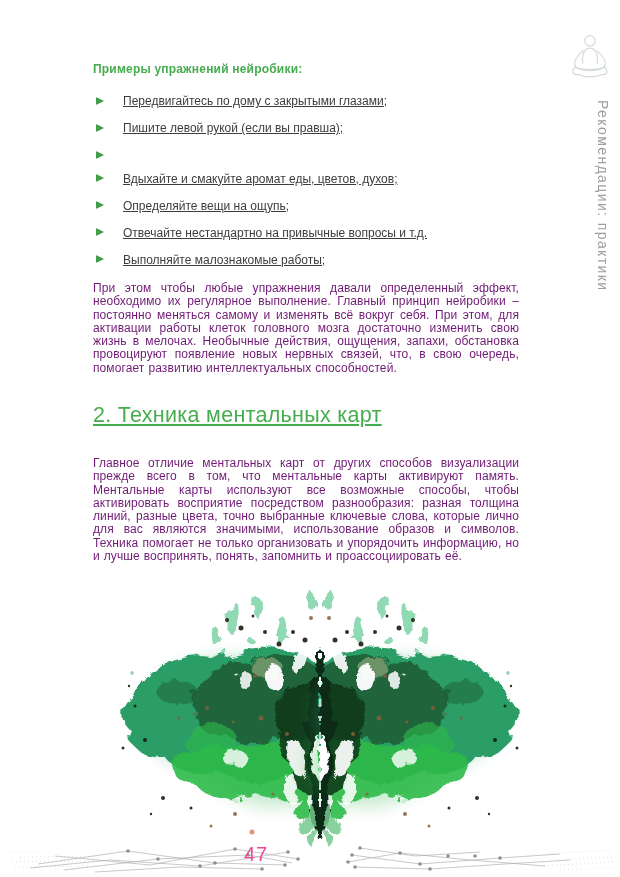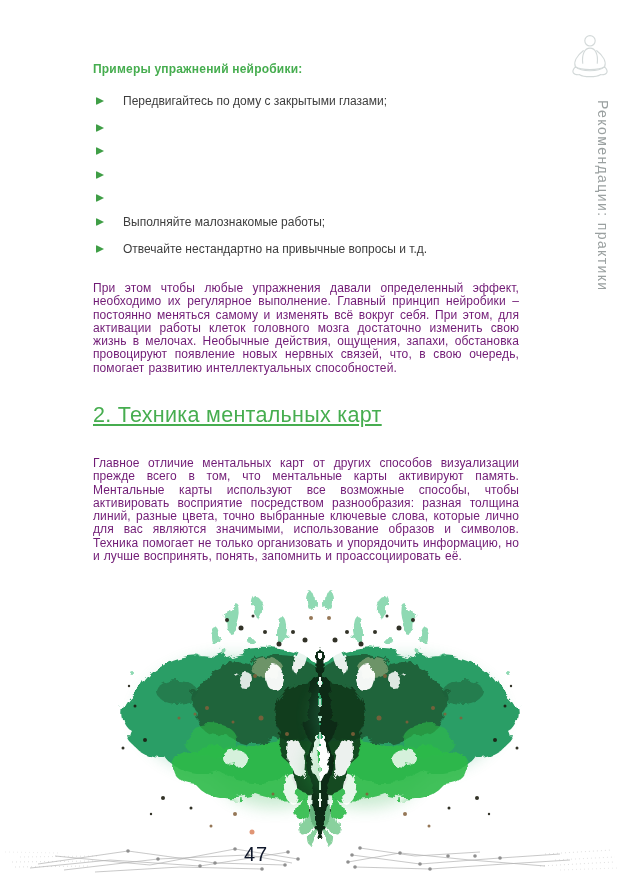--- a/index.html
+++ b/index.html
@@ -31,20 +31,21 @@
   
   .bullet-list{
     left:93px;top:94px;width:430px;
     list-style:none;margin:0;padding:0;
   }
   .bullet-list li{
     display:flex;align-items:flex-start;
     margin:0 0 13px 0;
     font-size:12px;line-height:14px;
     color:#3d3d3d;
+    text-decoration:underline;
   }
   .tri{
     width:0;height:0;flex:0 0 auto;
     border-left:8px solid #3f9e46;
     border-top:4.5px solid transparent;
     border-bottom:4.5px solid transparent;
     margin:2.5px 19px 0 3px;
     border-radius:1px;
   }
 
@@ -75,21 +76,21 @@
 
   
   .inkblot{left:115px;top:588px;width:410px;height:262px;}
 
   
   .footer-net{left:0;top:840px;width:620px;height:37px;}
   .page-num{
     left:0;top:843px;width:512px;
     text-align:center;
     font-size:20px;letter-spacing:1px;
-    color:#0f172a;
+    color:#ec4899;
   }
 </style>
 </head>
 <body>
 
 <svg class="abs med-icon" viewBox="0 0 44 50" fill="none" stroke="#d3d9d9" stroke-width="1.1" stroke-linecap="round">
   <circle cx="22" cy="8.5" r="5"></circle>
   <path d="M15,30 C14,21 17,15.5 22,15.5 C27,15.5 30,21 29,30"></path>
   <path d="M15.5,18 C9,23 6,29 8,33.5"></path>
   <path d="M28.5,18 C35,23 38,29 36,33.5"></path>
@@ -101,37 +102,40 @@
 
 <div class="abs h-small">Примеры упражнений нейробики:</div>
 
 <ul class="abs bullet-list">
   <li>
       <span class="tri"></span>
       <span>Передвигайтесь по дому с закрытыми глазами;</span>
     </li>
   <li>
       <span class="tri"></span>
-    </li>
-  <li>
-      <span class="tri"></span>
-    </li>
-  <li>
-      <span class="tri"></span>
-    </li>
-  <li>
-      <span class="tri"></span>
+      <span>Пишите левой рукой (если вы правша);</span>
+    </li>
+  <li>
+      <span class="tri"></span>
+    </li>
+  <li>
+      <span class="tri"></span>
+      <span>Вдыхайте и смакуйте аромат еды, цветов, духов;</span>
+    </li>
+  <li>
+      <span class="tri"></span>
+      <span>Определяйте вещи на ощупь;</span>
+    </li>
+  <li>
+      <span class="tri"></span>
+      <span>Отвечайте нестандартно на привычные вопросы и т.д.</span>
     </li>
   <li>
       <span class="tri"></span>
       <span>Выполняйте малознакомые работы;</span>
-    </li>
-  <li>
-      <span class="tri"></span>
-      <span>Отвечайте нестандартно на привычные вопросы и т.д.</span>
     </li>
 </ul>
 
 <div class="abs para para1">При этом чтобы любые упражнения давали определенный эффект, необходимо их регулярное выполнение. Главный принцип нейробики – постоянно меняться самому и изменять всё вокруг себя. При этом, для активации работы клеток головного мозга достаточно изменить свою жизнь в мелочах. Необычные действия, ощущения, запахи, обстановка провоцируют появление новых нервных связей, что, в свою очередь, помогает развитию интеллектуальных способностей.</div>
 
 <div class="abs h-big">2. Техника ментальных карт</div>
 
 <div class="abs para para2">Главное отличие ментальных карт от других способов визуализации прежде всего в том, что ментальные карты активируют память. Ментальные карты используют все возможные способы, чтобы активировать восприятие посредством разнообразия: разная толщина линий, разные цвета, точно выбранные ключевые слова, которые лично для вас являются значимыми, использование образов и символов. Техника помогает не только организовать и упорядочить информацию, но и лучше воспринять, понять, запомнить и проассоциировать её.</div>
 
 <svg class="abs inkblot" viewBox="0 0 410 262">

